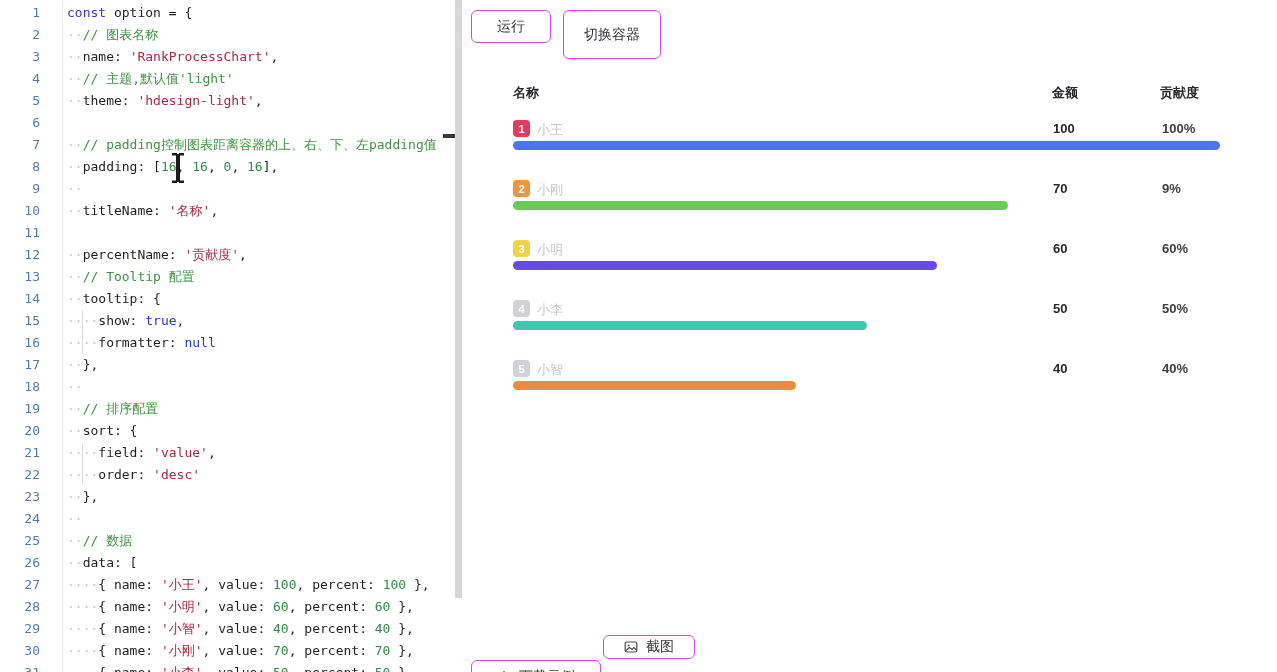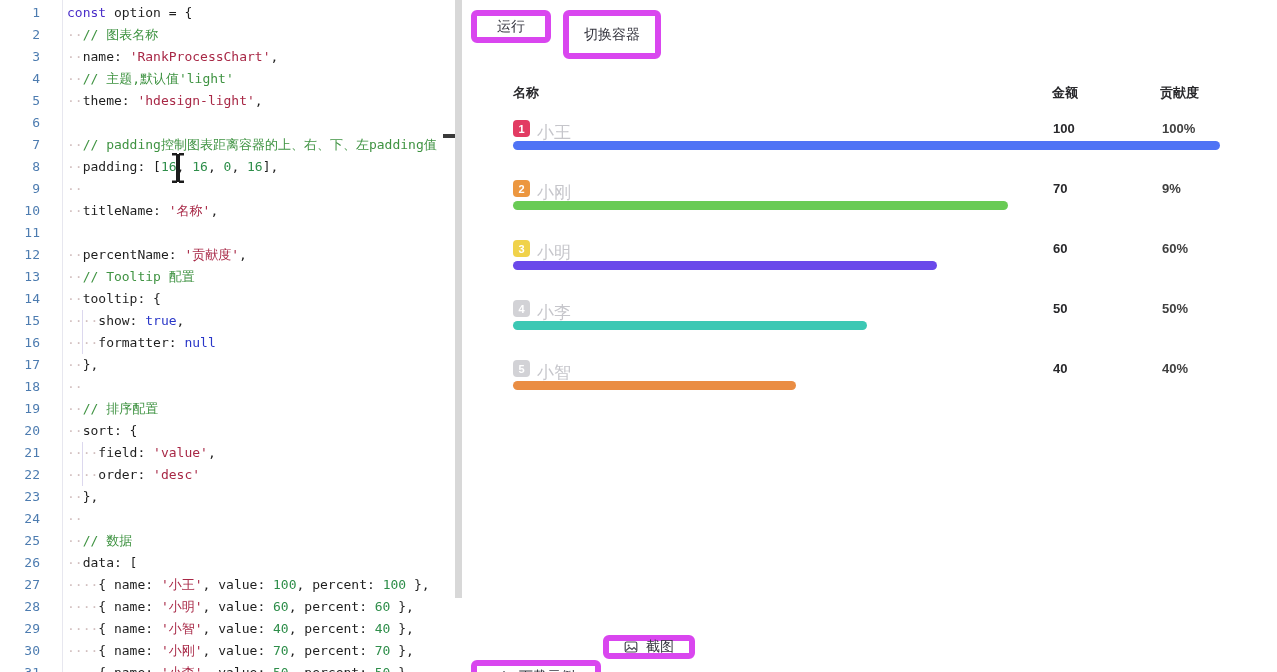--- a/index.html
+++ b/index.html
@@ -20,32 +20,32 @@
   .tk-cm{color:#3f9342;}
   .tk-pl{color:#1f1f1f;}
   .tk-ws{color:#d2bfbf;}
   .indent-guide{position:absolute;left:82px;width:1px;background:#dcd8ee;}
   .caret-mark{position:absolute;left:443px;top:134px;width:13px;height:4px;background:#3a3a3a;}
   .ibeam{position:absolute;left:168px;top:152px;}
   
   .vscroll{position:absolute;left:455px;top:0;width:7px;height:598px;background:#d8d8d8;}
   
   .btn{position:absolute;display:flex;align-items:center;justify-content:center;gap:8px;
-       background:#fff;border:6px solid #d946ef;border-radius:6px;font-size:14px;color:#35353f;
+       background:#fff;border:1px solid #d946ef;border-radius:6px;font-size:14px;color:#35353f;
        box-sizing:border-box;cursor:pointer;}
   #btn-run{left:471px;top:10px;width:80px;height:33px;}
   #btn-switch{left:563px;top:10px;width:98px;height:49px;}
   #btn-download{left:471px;top:660px;width:130px;height:34px;}
   #btn-shot{left:603px;top:635px;width:92px;height:24px;}
   .col-h{position:absolute;top:84px;font-size:13px;font-weight:bold;color:#28282b;}
   #col-name{left:513px;} #col-value{left:1052px;} #col-percent{left:1160px;}
   .chart-row{position:absolute;left:513px;width:707px;height:52px;}
   .badge{position:absolute;left:0;top:0;width:17px;height:17px;border-radius:4px;color:#fff;
          font-size:11px;font-weight:bold;display:flex;align-items:center;justify-content:center;}
-  .row-name{position:absolute;left:24px;top:1px;font-size:17px;color:#c6c6cb;}
+  .row-name{position:absolute;left:24px;top:1px;font-size:13px;color:#c6c6cb;}
   .row-bar{position:absolute;left:0;top:21px;height:9px;border-radius:5px;}
   .row-value{position:absolute;left:540px;top:1px;font-size:13px;font-weight:bold;color:#28282b;}
   .row-percent{position:absolute;left:649px;top:1px;font-size:13px;font-weight:bold;color:#404040;}
   .icon{display:inline-flex;}
 </style>
 </head>
 <body>
 
 <div class="editor">
   <div class="gutter-sep"></div>

